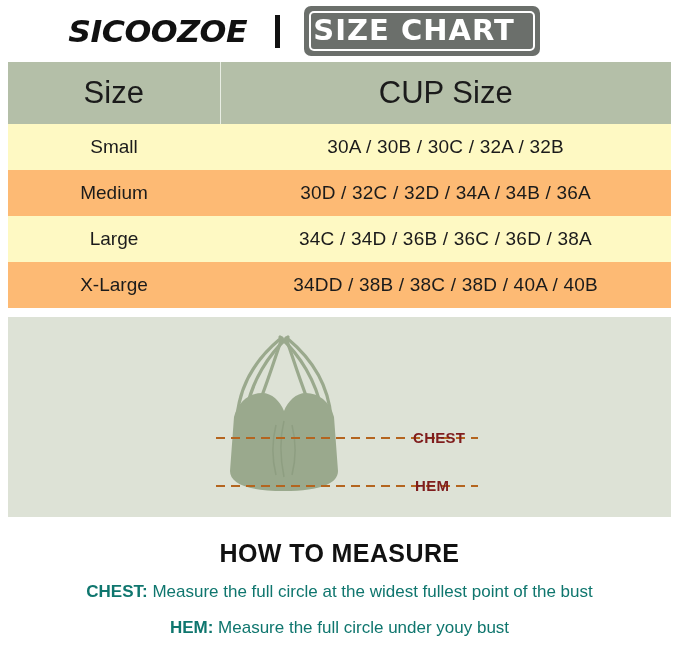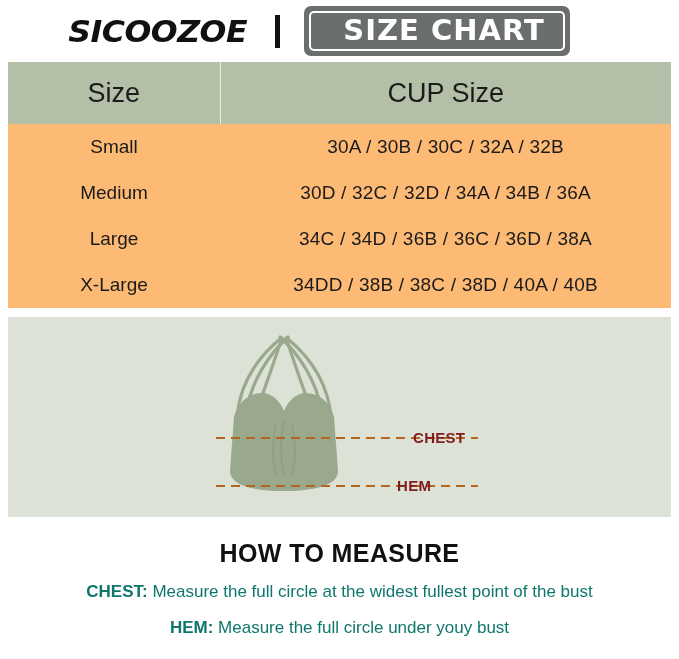--- a/index.html
+++ b/index.html
@@ -48,21 +48,21 @@
     background: #6b6f6b;
     border-radius: 7px;
     padding: 5px 5px;
     display: flex;
     align-items: center;
     justify-content: center;
   }
   .title-inner {
     border: 2px solid #ffffff;
     border-radius: 5px;
-    padding: 2px 18px 4px 32px;
+    padding: 2px 18px 4px 2px;
     color: #ffffff;
     font-family: "DejaVu Sans", sans-serif;
     font-weight: bold;
     font-size: 29px;
     letter-spacing: 1px;
     line-height: 1.05;
   }
 
   
   .table {
@@ -72,34 +72,34 @@
     table-layout: fixed;
   }
   .table th, .table td {
     text-align: center;
     vertical-align: middle;
   }
   .table thead th {
     background: #b4bfa8;
     color: #1b1b1b;
     font-weight: normal;
-    font-size: 27px;
+    font-size: 31px;
     height: 62px;
     font-family: "Liberation Sans", sans-serif;
   }
   .table thead th.col-size { width: 212px; }
   .col-div {
     border-left: 1px solid #e9eee4;
   }
   .table tbody td {
     font-size: 19px;
     height: 46px;
     color: #1b1b1b;
   }
-  .row-a td { background: #fdba74; }
+  .row-a td { background: #fef9c3; }
   .row-b td { background: #fdba74; }
   .cell-size { font-size: 19px; }
   .cell-cup { font-size: 19px; letter-spacing: 0.2px; }
 
   
   .illus {
     position: relative;
     margin: 9px 8px 0 8px;
     width: 663px;
     height: 200px;
@@ -114,21 +114,21 @@
   }
   .measure-label {
     position: absolute;
     font-family: "Liberation Sans", sans-serif;
     font-weight: bold;
     font-size: 15px;
     color: #7f1d1d;
     letter-spacing: 0.3px;
   }
   .lbl-chest { left: 405px; top: 112px; }
-  .lbl-hem   { left: 389px; top: 160px; }
+  .lbl-hem   { left: 407px; top: 160px; }
 
   
   .how-title {
     text-align: center;
     font-family: "Liberation Sans", sans-serif;
     font-weight: bold;
     font-size: 25px;
     letter-spacing: 0.4px;
     margin-top: 22px;
     color: #111111;

